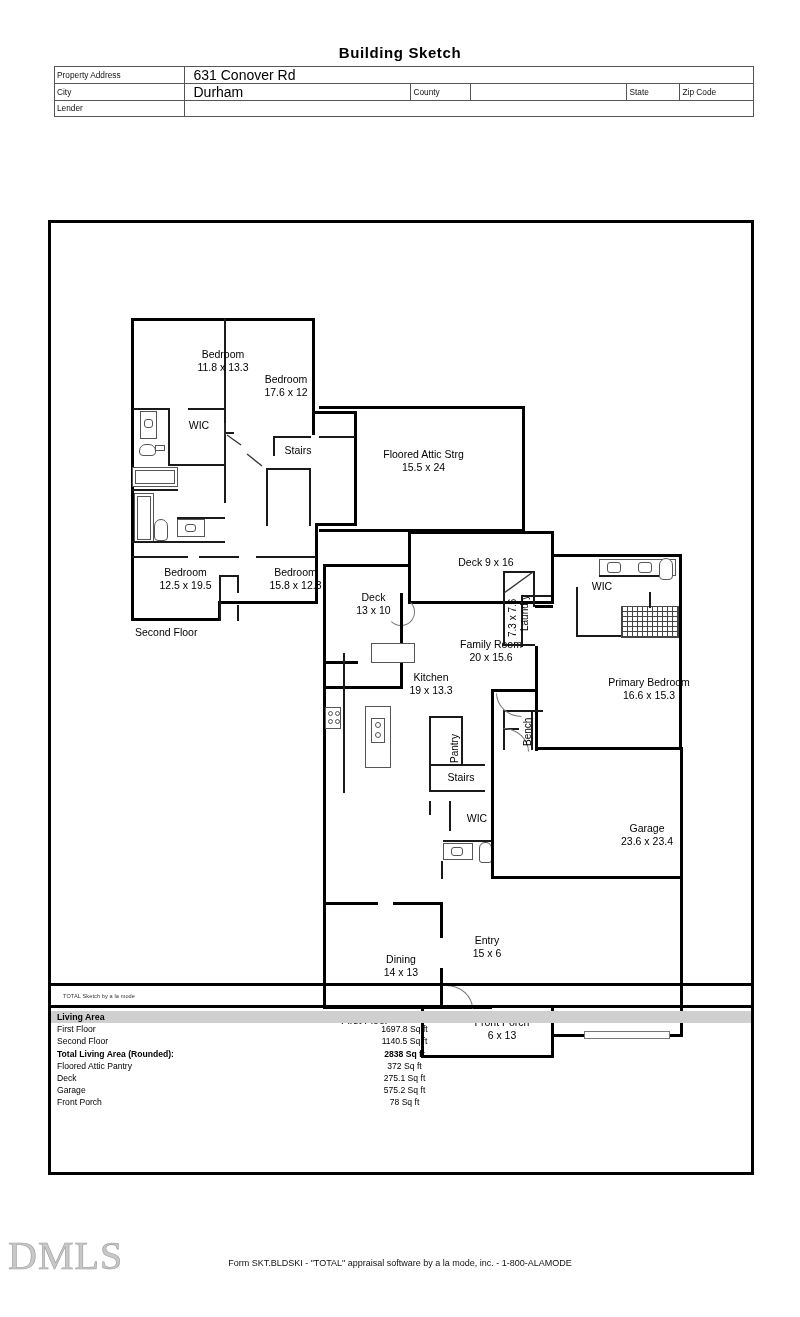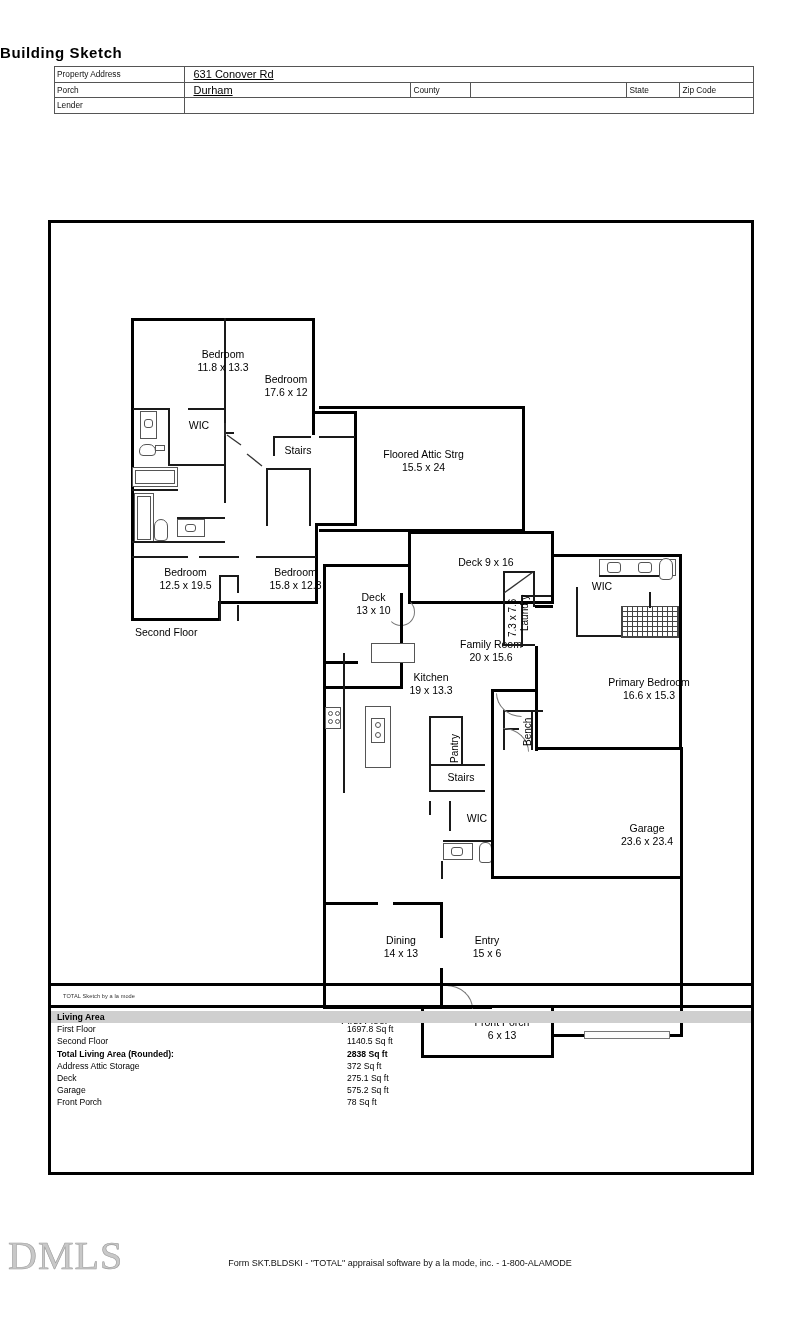--- a/index.html
+++ b/index.html
@@ -14,20 +14,21 @@
     font-family: "Liberation Sans", sans-serif;
     color: #000;
     overflow: hidden;
   }
   
   .page-title {
     position: absolute;
     top: 44px;
     left: 0;
     width: 800px;
+    text-align: center;
     font-size: 15px;
     font-weight: bold;
     letter-spacing: 0.6px;
   }
   
   .hdr-table {
     position: absolute;
     left: 54px;
     top: 66px;
     width: 700px;
@@ -36,21 +37,21 @@
     font-size: 8.5px;
   }
   .hdr-table td {
     border: 0.7px solid #555;
     padding: 0 2px;
     height: 14.6px;
     vertical-align: middle;
     white-space: nowrap;
   }
   .hdr-lbl { font-size: 8.3px; color: #111; }
-  .hdr-val { font-size: 11px; padding-left: 8px !important; text-decoration: underline; }
+  .hdr-val { font-size: 14px; padding-left: 8px !important; }
 
   
   .sketch-frame {
     position: absolute;
     left: 48px;
     top: 220px;
     width: 706px;
     height: 955px;
     border: 3px solid #000;
     box-sizing: border-box;
@@ -164,21 +165,21 @@
     font-size: 8.6px;
     border-collapse: collapse;
   }
   .sum-table td { padding: 0; height: 12.2px; vertical-align: middle; }
   .sum-head td {
     background: #cfcfcf;
     font-weight: bold;
     font-size: 8.8px;
   }
   .c-name { width: 290px; padding-left: 6px !important; }
-  .c-val  { width: 115px; text-align: left; }
+  .c-val  { width: 115px; text-align: center; }
   .c-rest { }
   .bold { font-weight: bold; }
 
   
   .dmls-logo {
     position: absolute;
     left: 8px;
     top: 1232px;
     font-size: 40px;
     letter-spacing: 1px;
@@ -201,21 +202,21 @@
 
 <div class="page-title">Building Sketch</div>
 
 <table class="hdr-table">
   <tbody>
   <tr>
     <td class="hdr-lbl">Property Address</td>
     <td class="hdr-val" colspan="5">631 Conover Rd</td>
   </tr>
   <tr>
-    <td class="hdr-lbl">Porch</td>
+    <td class="hdr-lbl">City</td>
     <td class="hdr-val" style="width:215px">Durham</td>
     <td class="hdr-lbl" style="width:55px">County</td>
     <td class="hdr-val" style="width:145px"></td>
     <td class="hdr-lbl" style="width:48px">State</td>
     <td class="hdr-lbl">Zip Code</td>
   </tr>
   <tr>
     <td class="hdr-lbl">Lender</td>
     <td class="hdr-val" colspan="5"></td>
   </tr>
@@ -428,21 +429,21 @@
   <div class="wall" style="left:440px; top:466px; width:44px; height:3px;"></div>
 
   <div class="door-arc" style="left:445px; top:470px; width:26px; height:24px; border-color:transparent transparent #777 #777; border-radius:0 0 0 100%;"></div>
 
   <div class="wall" style="left:272px; top:679px; width:3px;  height:107px;"></div>
   <div class="wall" style="left:272px; top:679px; width:55px; height:3px;"></div>
   <div class="wall" style="left:342px; top:679px; width:50px; height:3px;"></div>
   <div class="wall" style="left:389px; top:679px; width:3px;  height:36px;"></div>
   <div class="wall" style="left:389px; top:745px; width:3px;  height:41px;"></div>
   <div class="wall" style="left:272px; top:783px; width:120px; height:3px;"></div>
-  <div class="label" style="left:305px; top:711px; width:90px;">
+  <div class="label" style="left:305px; top:730px; width:90px;">
     <span>Dining</span><br>
     <span>14 x 13</span>
   </div>
 
   <div class="label" style="left:396px; top:711px; width:80px;">
     <span>Entry</span><br>
     <span>15 x 6</span>
   </div>
   <div class="wall" style="left:389px; top:783px; width:52px; height:3px;"></div>
   <div class="door-arc" style="left:395px; top:762px; width:27px; height:24px; border-color:#777 #777 transparent transparent; border-radius:0 100% 0 0;"></div>
@@ -486,21 +487,21 @@
       <td class="c-name">Second Floor</td>
       <td class="c-val">1140.5 Sq ft</td>
       <td class="c-rest"></td>
     </tr>
     <tr>
       <td class="c-name bold">Total Living Area (Rounded):</td>
       <td class="c-val bold">2838 Sq ft</td>
       <td class="c-rest"></td>
     </tr>
     <tr>
-      <td class="c-name">Address Attic Storage</td>
+      <td class="c-name">Floored Attic Pantry</td>
       <td class="c-val">372 Sq ft</td>
       <td class="c-rest"></td>
     </tr>
     <tr>
       <td class="c-name">Deck</td>
       <td class="c-val">275.1 Sq ft</td>
       <td class="c-rest"></td>
     </tr>
     <tr>
       <td class="c-name">Garage</td>

